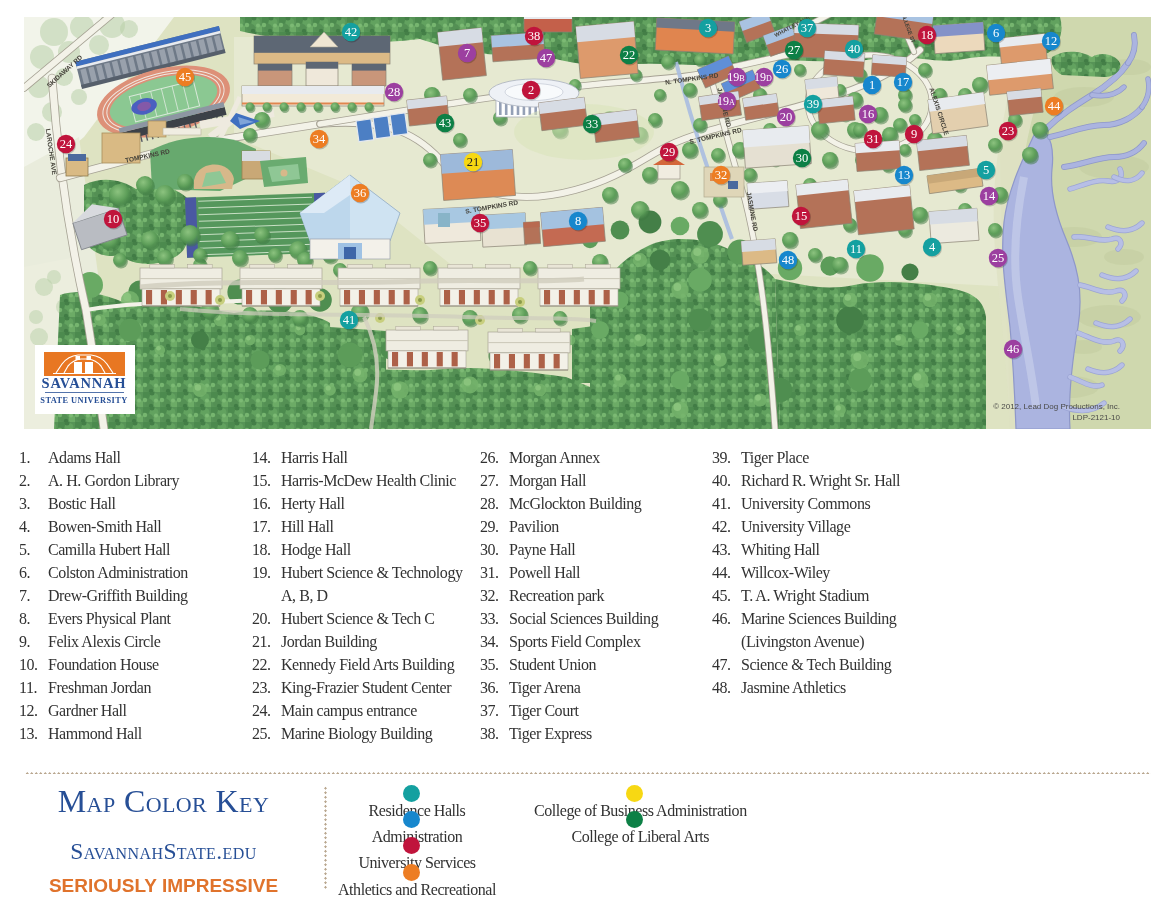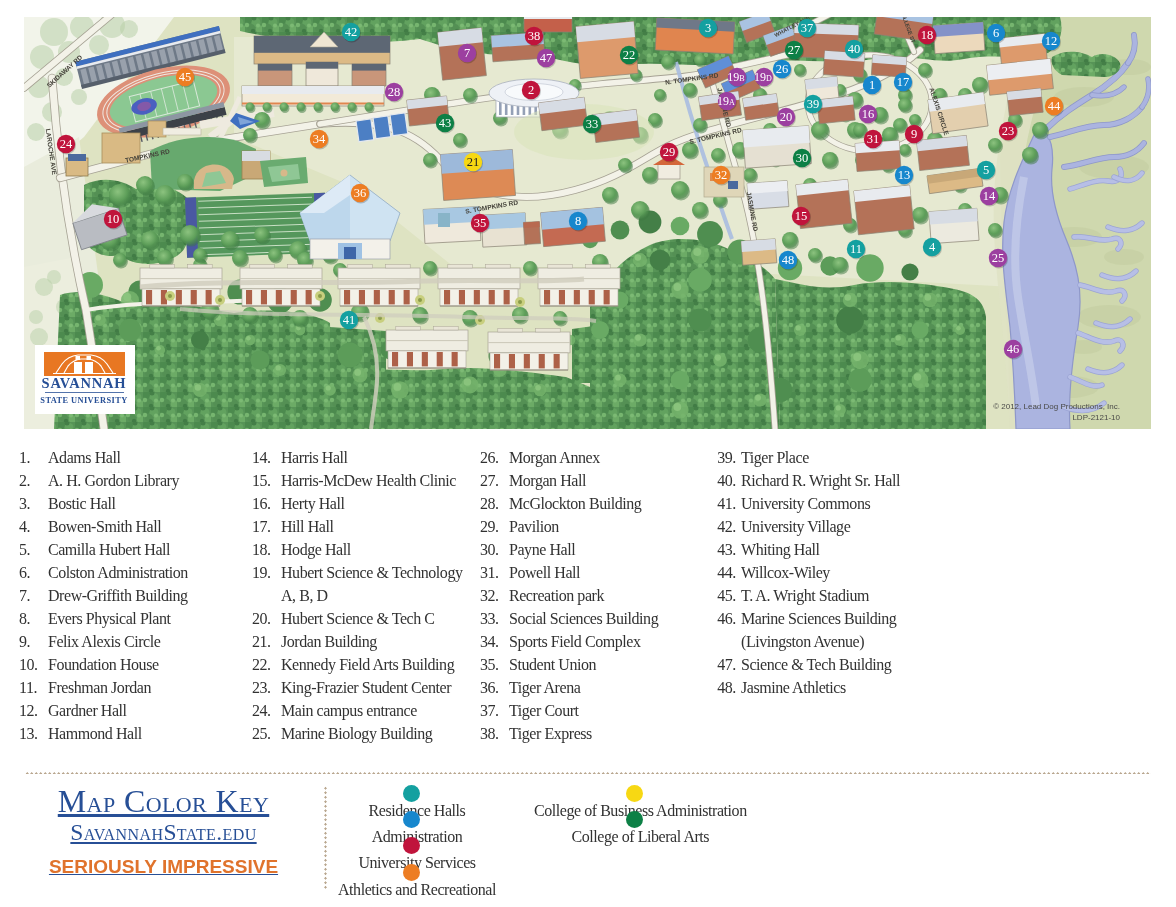--- a/index.html
+++ b/index.html
@@ -8,23 +8,23 @@
 .lcol{position:absolute;top:446px;font-size:16px;letter-spacing:-0.45px;line-height:23px;color:#323232;white-space:nowrap;}
 .lrow{display:flex;}
 .lnum{display:inline-block;width:29px;flex:none;}
 .lcol .lrow span:last-child{display:inline-block;}
 #rule{position:absolute;left:25px;top:771px;width:1126px;height:3px;
   background-image:radial-gradient(circle, #b9a78f 1px, transparent 1.3px);
   background-size:4.5px 3px;background-position:0 1px;background-repeat:repeat-x;}
 #vrule{position:absolute;left:324px;top:786px;height:103px;width:3px;
   background-image:radial-gradient(circle, #b9a78f 1px, transparent 1.3px);
   background-size:3px 4.5px;background-repeat:repeat-y;}
-#mck{position:absolute;left:0px;top:784.5px;width:327px;text-align:center;color:#274f96;text-decoration:underline;}
+#mck{position:absolute;left:0px;top:784.5px;width:327px;text-align:center;color:#274f96;}
 #mck .t1{font-size:32px;font-variant:small-caps;letter-spacing:0.4px;line-height:32px;}
-#mck .t2{font-size:23.5px;font-variant:small-caps;letter-spacing:0.4px;line-height:24px;margin-top:3px;}
+#mck .t2{font-size:23.5px;font-variant:small-caps;letter-spacing:0.4px;line-height:24px;margin-top:22px;}
 #mck .t3{font-family:"Liberation Sans", sans-serif;font-size:19px;font-weight:bold;color:#e0732c;
   letter-spacing:0px;margin-top:12px;}
 .kcol{position:absolute;top:784.5px;font-size:16px;letter-spacing:-0.45px;color:#323232;white-space:nowrap;}
 .krow{display:flex;align-items:center;height:26.4px;flex-direction:column;}
 .kdot{display:inline-block;width:17px;height:17px;border-radius:50%;margin-right:12px;flex:none;}
 </style></head>
 <body>
 <div id="page">
 <svg id="map" viewBox="0 0 1127 412">
 <defs>
@@ -1248,21 +1248,21 @@
       </div>
       <div class="lrow">
         <span class="lnum">37.</span>
         <span>Tiger Court</span>
       </div>
       <div class="lrow">
         <span class="lnum">38.</span>
         <span>Tiger Express</span>
       </div>
     </div>
-    <div class="lcol" style="left:712px;text-align:center;">
+    <div class="lcol" style="left:712px;">
       <div class="lrow">
         <span class="lnum">39.</span>
         <span>Tiger Place</span>
       </div>
       <div class="lrow">
         <span class="lnum">40.</span>
         <span>Richard R. Wright Sr. Hall</span>
       </div>
       <div class="lrow">
         <span class="lnum">41.</span>

